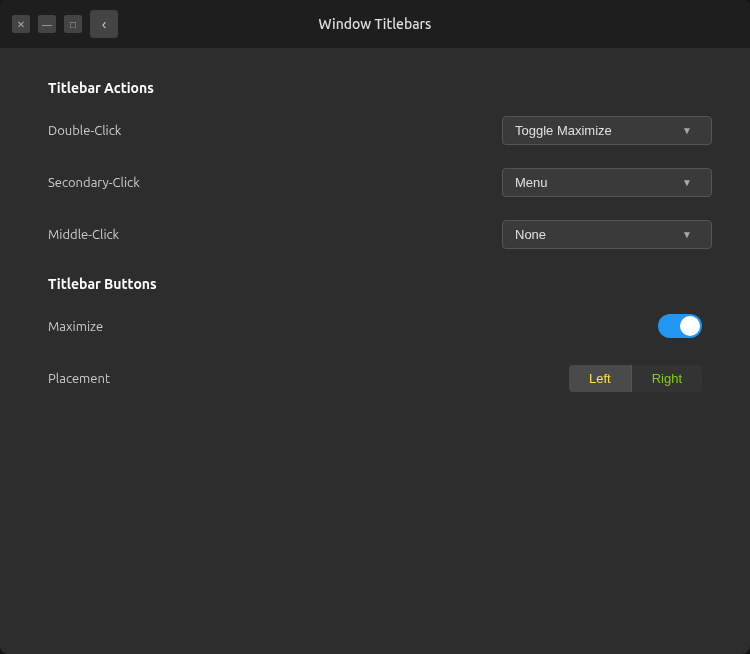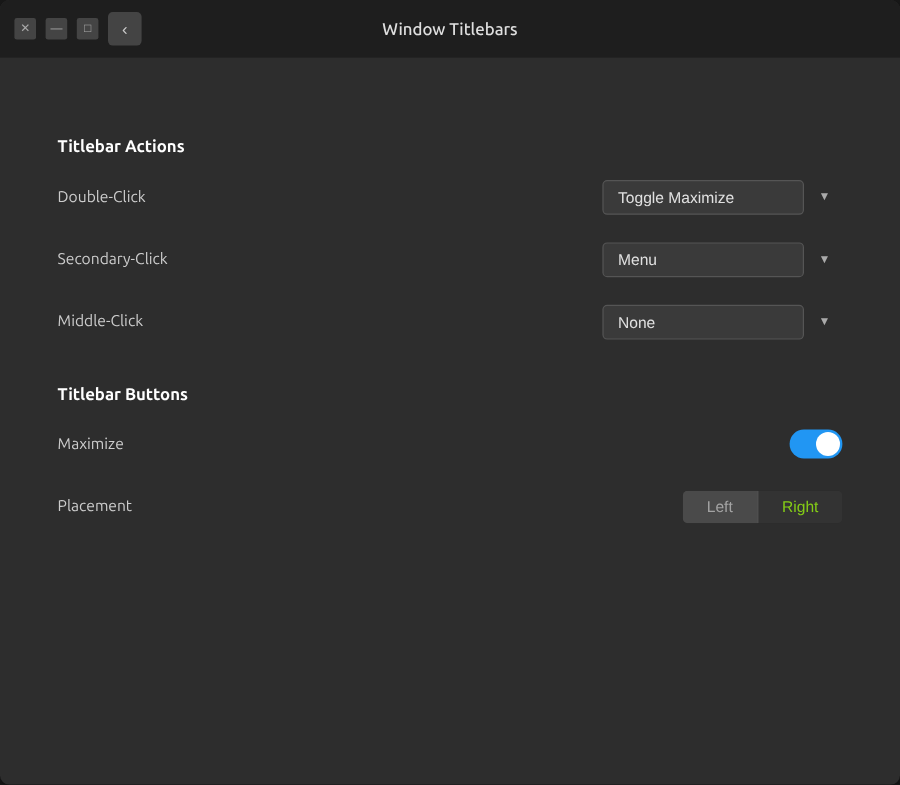--- a/index.html
+++ b/index.html
@@ -87,21 +87,20 @@
       padding: 32px 48px;
       flex: 1;
       overflow-y: auto;
     }
 
     .section-title {
       color: #ffffff;
       font-size: 14px;
       font-weight: 700;
       margin-bottom: 16px;
-      margin-top: 34px;
     }
 
     .setting-row {
       display: flex;
       align-items: center;
       justify-content: space-between;
       margin-bottom: 16px;
       min-height: 36px;
     }
 
@@ -113,21 +112,21 @@
     .dropdown {
       background: #3a3a3a;
       border: 1px solid #555;
       border-radius: 4px;
       color: #e0e0e0;
       font-size: 13px;
       padding: 6px 32px 6px 12px;
       appearance: none;
       -webkit-appearance: none;
       cursor: pointer;
-      width: 168px;
+      width: 210px;
       background-image: none;
       position: relative;
       outline: none;
     }
 
     .dropdown-wrapper {
       position: relative;
       width: 200px;
     }
 
@@ -190,21 +189,21 @@
     .placement-btn {
       padding: 6px 20px;
       font-size: 13px;
       cursor: pointer;
       border: none;
       outline: none;
     }
 
     .placement-btn-left {
       background: #4a4a4a;
-      color: #a3a3a3;
+      color: #fde047;
       text-align: right;
     }
 
     .placement-btn-right {
       background: #333;
       color: #84cc16;
       border-left: 1px solid #555;
     }
 
     .titlebar-relative {

